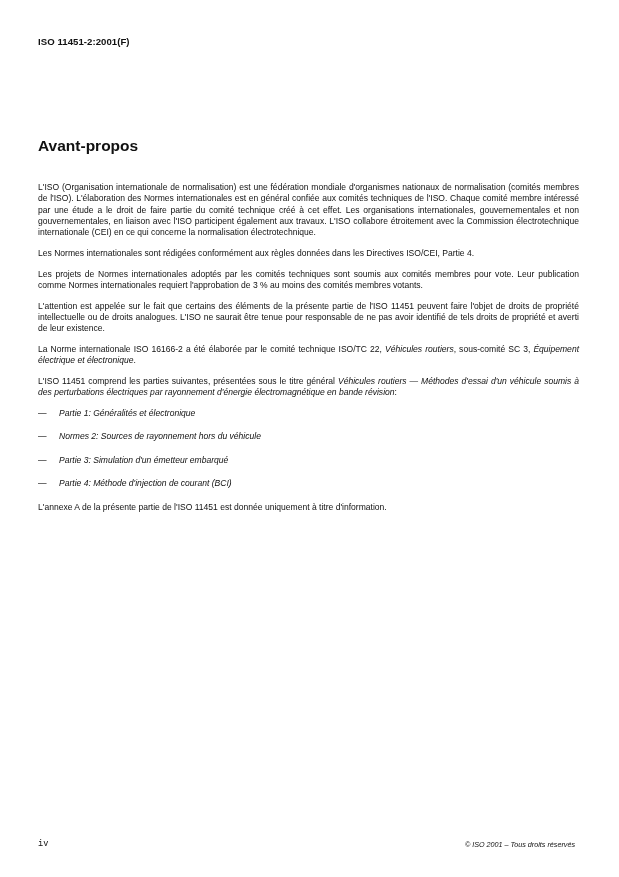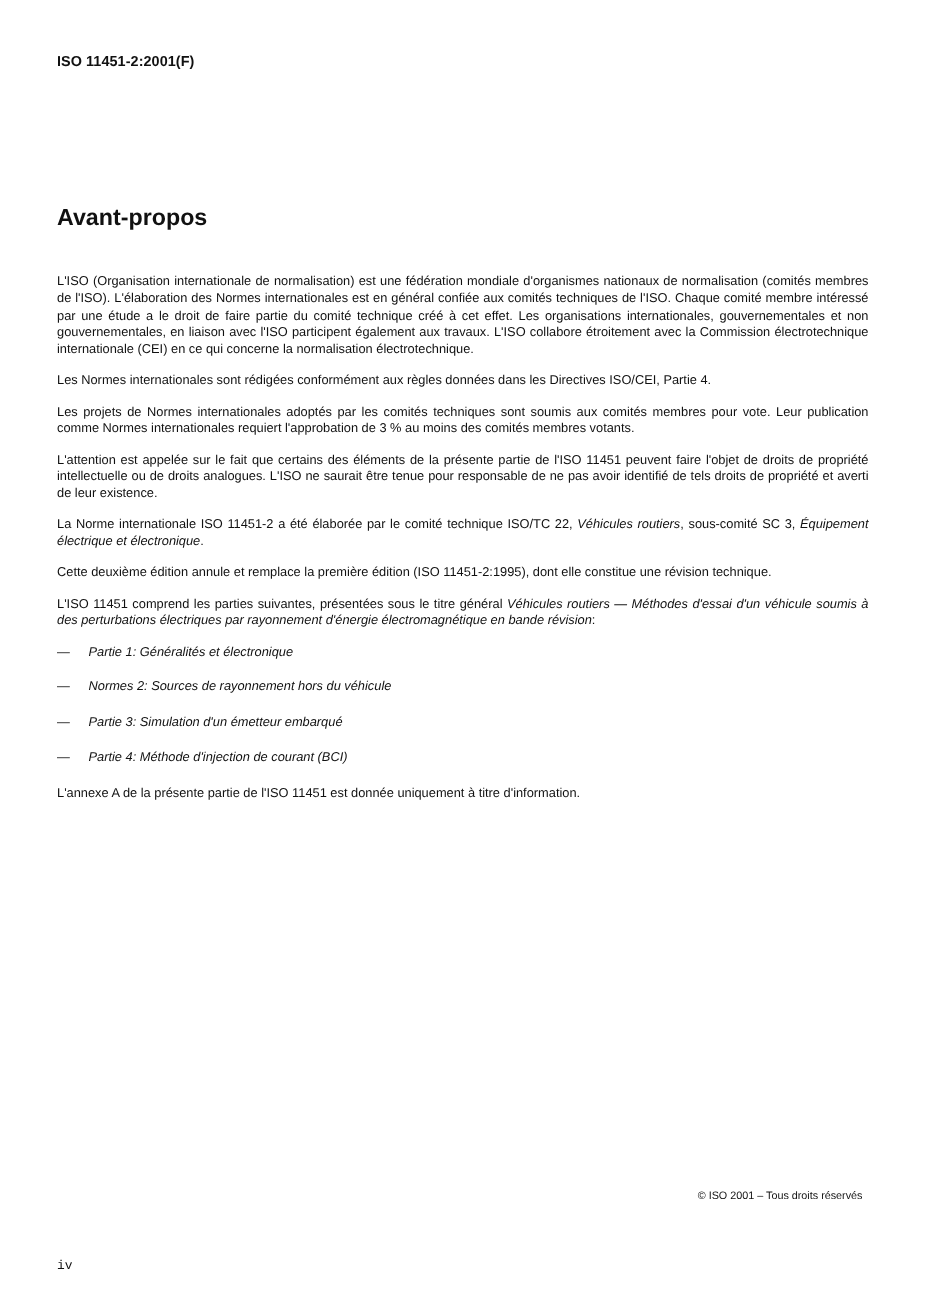--- a/index.html
+++ b/index.html
@@ -66,38 +66,38 @@
     .footer-left {
       position: absolute;
       left: 38px;
       top: 839px;
       font-size: 8.6px;
       font-family: Liberation Mono, monospace;
     }
     .footer-right {
       position: absolute;
       right: 44px;
-      top: 792px;
+      top: 840px;
       font-size: 7.2px;
+      font-style: italic;
     }
   </style>
 </head>
 <body>
 
 <div class="page-header">ISO 11451-2:2001(F)</div>
 
 <h1 class="heading">Avant-propos</h1>
 
 <div class="content">
   <p>L'ISO (Organisation internationale de normalisation) est une fédération mondiale d'organismes nationaux de normalisation (comités membres de l'ISO). L'élaboration des Normes internationales est en général confiée aux comités techniques de l'ISO. Chaque comité membre intéressé par une étude a le droit de faire partie du comité technique créé à cet effet. Les organisations internationales, gouvernementales et non gouvernementales, en liaison avec l'ISO participent également aux travaux. L'ISO collabore étroitement avec la Commission électrotechnique internationale (CEI) en ce qui concerne la normalisation électrotechnique.</p>
   <p>Les Normes internationales sont rédigées conformément aux règles données dans les Directives ISO/CEI, Partie 4.</p>
   <p>Les projets de Normes internationales adoptés par les comités techniques sont soumis aux comités membres pour vote. Leur publication comme Normes internationales requiert l'approbation de 3 % au moins des comités membres votants.</p>
   <p>L'attention est appelée sur le fait que certains des éléments de la présente partie de l'ISO 11451 peuvent faire l'objet de droits de propriété intellectuelle ou de droits analogues. L'ISO ne saurait être tenue pour responsable de ne pas avoir identifié de tels droits de propriété et averti de leur existence.</p>
-  <p><span>La Norme internationale ISO 11451-2 a été élaborée par le comité technique ISO/TC 22, </span><em>Véhicules routiers</em><span>, sous-comité SC 3, </span><em>Équipement électrique et électronique</em><span>.</span></p>
-  <p>Cette deuxième édition annule et remplace la première édition (ISO 11451-2:1995), dont elle constitue une révision technique.</p>
+  <p><span>La Norme internationale ISO 16166-2 a été élaborée par le comité technique ISO/TC 22, </span><em>Véhicules routiers</em><span>, sous-comité SC 3, </span><em>Équipement électrique et électronique</em><span>.</span></p>
   <p><span>L'ISO 11451 comprend les parties suivantes, présentées sous le titre général </span><em>Véhicules routiers — Méthodes d'essai d'un véhicule soumis à des perturbations électriques par rayonnement d'énergie électromagnétique en bande révision</em><span>:</span></p>
 
   <ul class="dash-list">
     <li><span class="dash">—</span><span>Partie 1: Généralités et électronique</span></li>
     <li><span class="dash">—</span><span>Normes 2: Sources de rayonnement hors du véhicule</span></li>
     <li><span class="dash">—</span><span>Partie 3: Simulation d'un émetteur embarqué</span></li>
     <li><span class="dash">—</span><span>Partie 4: Méthode d'injection de courant (BCI)</span></li>
   </ul>
 
   <p>L'annexe A de la présente partie de l'ISO 11451 est donnée uniquement à titre d'information.</p>

